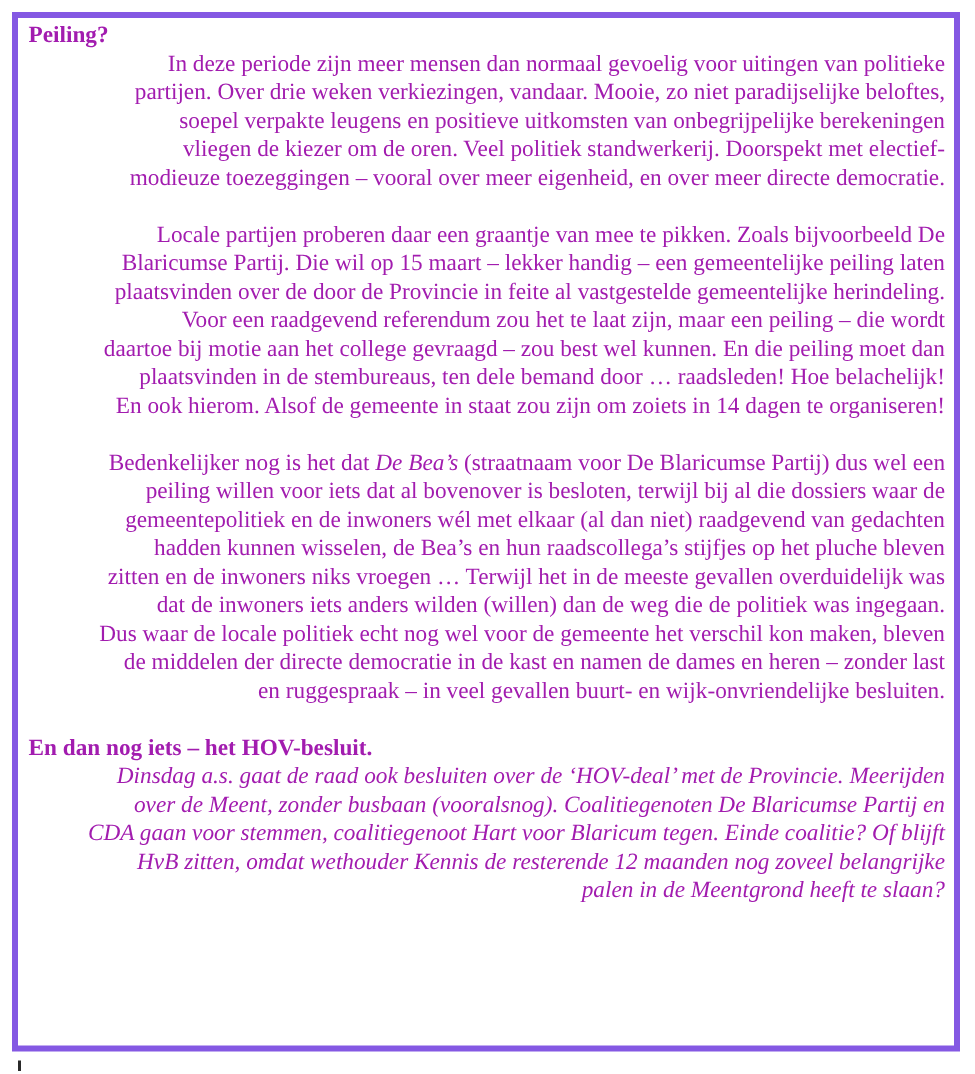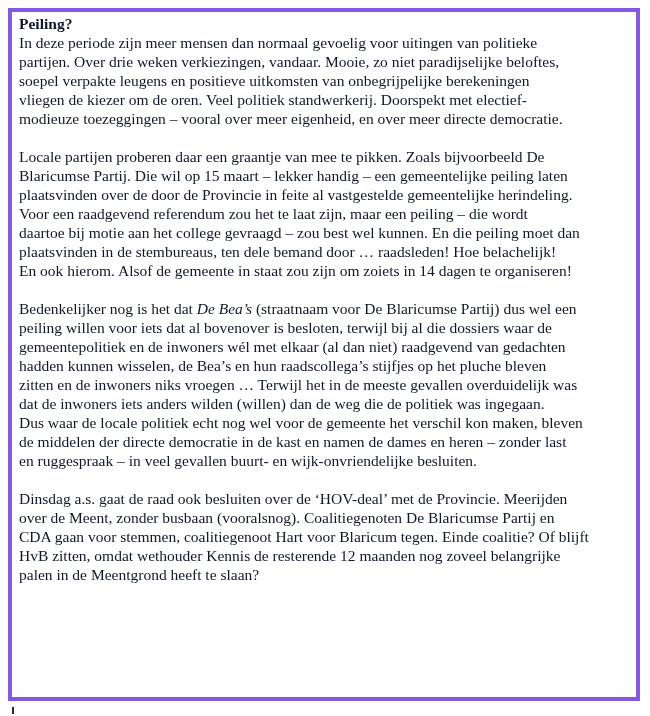--- a/index.html
+++ b/index.html
@@ -6,21 +6,21 @@
     margin: 0;
     padding: 0;
     background: #ffffff;
   }
   .page {
     position: relative;
     width: 650px;
     height: 716px;
     background: #ffffff;
     font-family: "Liberation Serif", "DejaVu Serif", serif;
-    color: #0f172a;
+    color: #a21caf;
     overflow: hidden;
   }
   .article-box {
     position: absolute;
     left: 8px;
     top: 8px;
     width: 632px;
     height: 693px;
     box-sizing: border-box;
     border: 4px solid #8458e3;
@@ -33,23 +33,25 @@
     line-height: 19px;
     font-weight: bold;
     margin: 0;
     white-space: pre-line;
   }
   .article-box p {
     font-size: 15.5px;
     line-height: 19px;
     margin: 0 0 19px 0;
     white-space: pre-line;
+    text-align: right;
   }
   .article-box p.no-gap {
     margin-bottom: 0;
+    font-style: italic;
   }
   .article-box em {
     font-style: italic;
   }
   .caret-mark {
     position: absolute;
     left: 12px;
     top: 707px;
     width: 2px;
     height: 7px;
@@ -82,20 +84,21 @@
 peiling willen voor iets dat al bovenover is besloten, terwijl bij al die dossiers waar de
 gemeentepolitiek en de inwoners wél met elkaar (al dan niet) raadgevend van gedachten
 hadden kunnen wisselen, de Bea’s en hun raadscollega’s stijfjes op het pluche bleven
 zitten en de inwoners niks vroegen … Terwijl het in de meeste gevallen overduidelijk was
 dat de inwoners iets anders wilden (willen) dan de weg die de politiek was ingegaan.
 Dus waar de locale politiek echt nog wel voor de gemeente het verschil kon maken, bleven
 de middelen der directe democratie in de kast en namen de dames en heren – zonder last
 en ruggespraak – in veel gevallen buurt- en wijk-onvriendelijke besluiten.</span></p>
 
 
+    <h2>En dan nog iets – het HOV-besluit.</h2>
 
     <p class="no-gap">Dinsdag a.s. gaat de raad ook besluiten over de ‘HOV-deal’ met de Provincie. Meerijden
 over de Meent, zonder busbaan (vooralsnog). Coalitiegenoten De Blaricumse Partij en
 CDA gaan voor stemmen, coalitiegenoot Hart voor Blaricum tegen. Einde coalitie? Of blijft
 HvB zitten, omdat wethouder Kennis de resterende 12 maanden nog zoveel belangrijke
 palen in de Meentgrond heeft te slaan?</p>
 
 
   </div>
 

